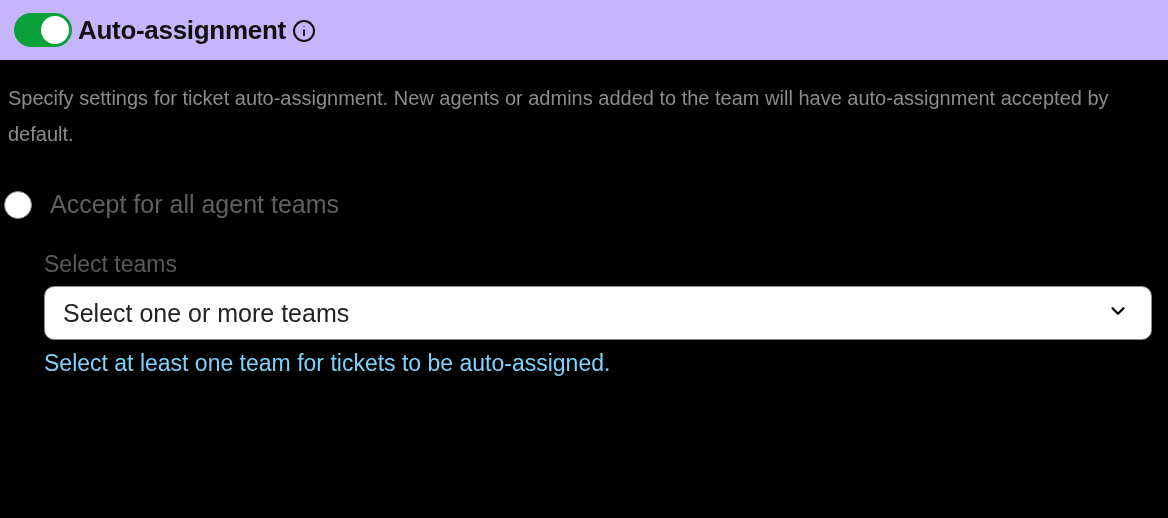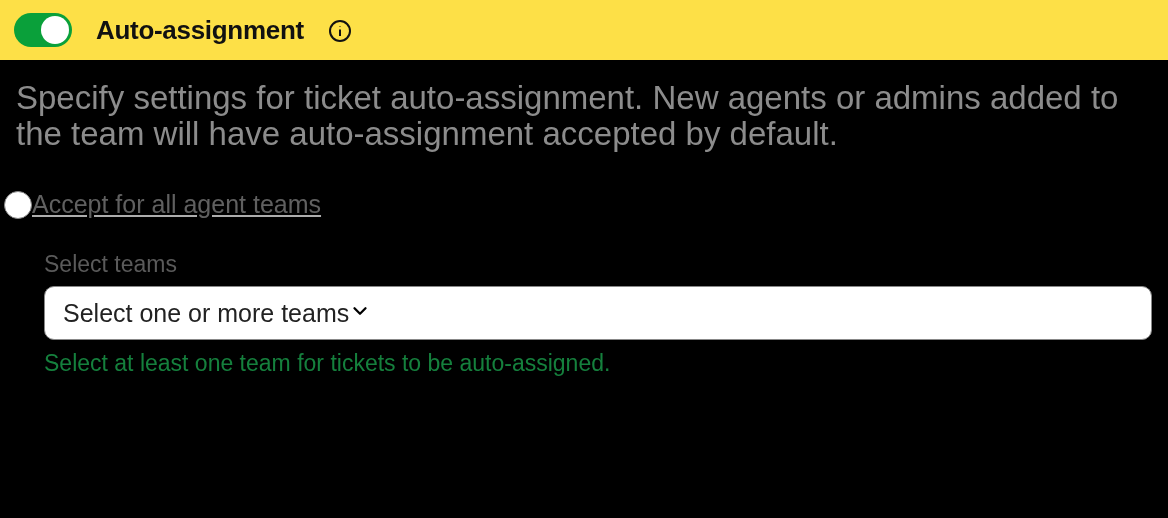--- a/index.html
+++ b/index.html
@@ -13,23 +13,23 @@
       width: 1168px;
       height: 518px;
       background: #000;
       overflow: hidden;
     }
 
     
     .header {
       display: flex;
       align-items: center;
-      gap: 24px;
+      gap: 6px;
       padding: 10px 14px 10px 14px;
-      background: #fde047;
+      background: #c4b5fd;
       height: 60px;
     }
 
     
     .toggle {
       position: relative;
       width: 58px;
       height: 34px;
       background: #0aa03a;
       border-radius: 34px;
@@ -62,37 +62,37 @@
 
     
     .content {
       background: #000;
       padding: 20px 0 0 0;
       height: calc(100% - 60px);
       color: #adadad;
     }
 
     .description {
-      font-size: 33px;
+      font-size: 20px;
       line-height: 36px;
       color: #8c8c8c;
-      padding: 0 16px;
+      padding: 0 8px;
       margin-bottom: 38px;
     }
 
     .radio-group {
       padding-left: 4px;
     }
 
     .radio-option {
       display: flex;
       align-items: center;
+      gap: 18px;
       margin-bottom: 38px;
       cursor: pointer;
-      text-decoration: underline;
     }
 
     .radio-circle {
       width: 28px;
       height: 28px;
       border-radius: 50%;
       flex-shrink: 0;
       background: #fff;
       border: 1px solid #888;
     }
@@ -118,37 +118,38 @@
       margin-bottom: 8px;
     }
 
     .select-box {
       background: #fff;
       border: 1px solid #888;
       border-radius: 10px;
       height: 54px;
       display: flex;
       align-items: center;
+      justify-content: space-between;
       padding: 0 22px 0 18px;
       width: 1108px;
       cursor: pointer;
     }
 
     .select-placeholder {
       font-size: 25px;
       color: #222;
     }
 
     .chevron {
       color: #000;
     }
 
     .hint {
       font-size: 23px;
-      color: #15803d;
+      color: #7dd3fc;
       margin-top: 10px;
     }
   </style>
 </head>
 <body>
 
 <div class="header">
   <div class="toggle">
     <div class="toggle-knob"></div>
   </div>

